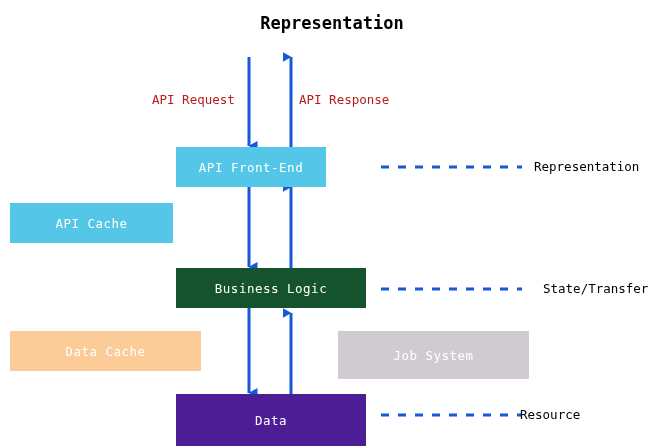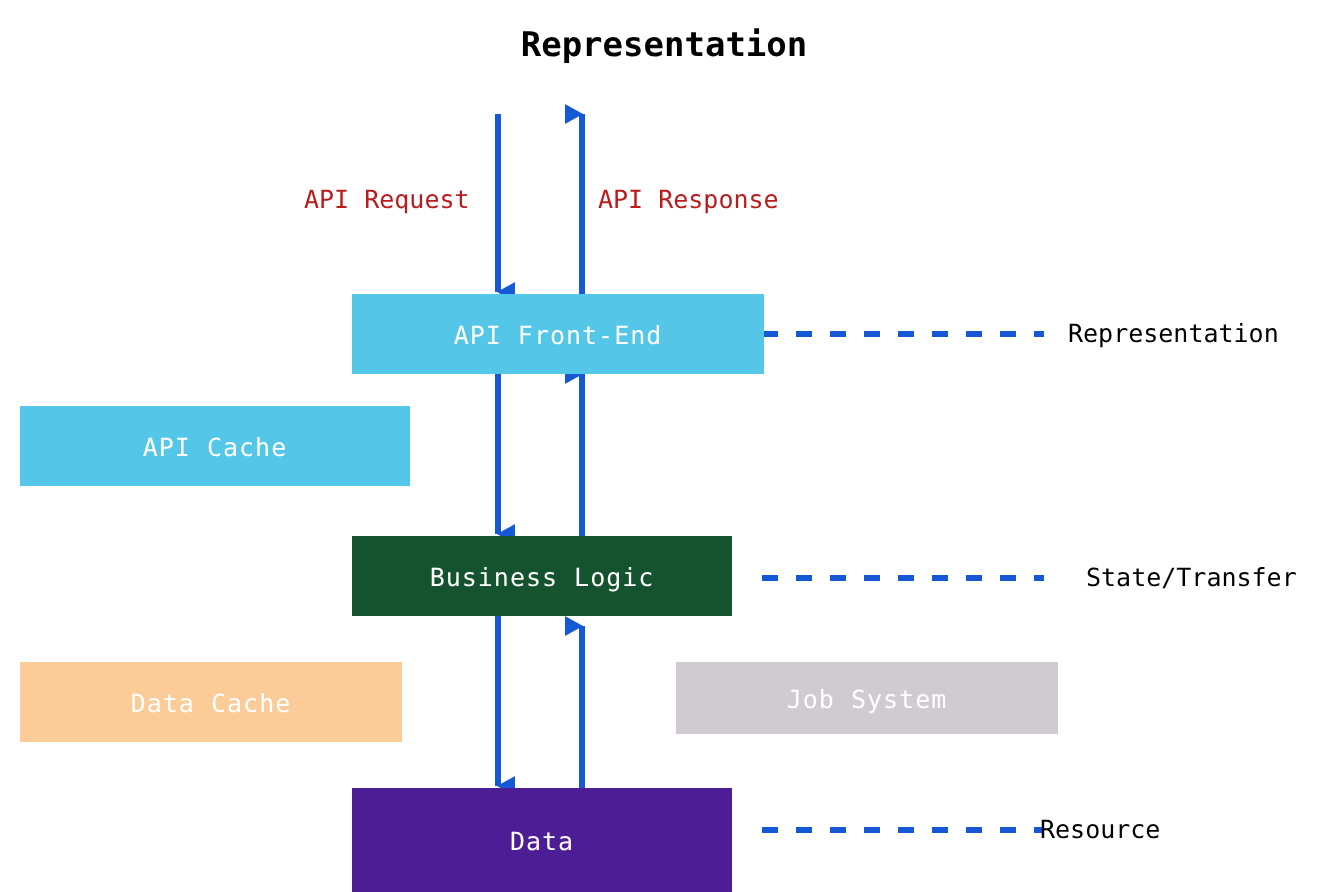--- a/index.html
+++ b/index.html
@@ -28,25 +28,25 @@
     display:flex;
     align-items:center;
     justify-content:center;
     color:#ffffff;
     font-size:12.5px;
     font-family:"DejaVu Sans Mono","Liberation Mono",monospace;
     letter-spacing:0.5px;
     box-sizing:border-box;
   }
 
-  .box-api-frontend{left:176px;top:147px;width:206px;height:40px;background:#54c6e8;}
-  .box-api-cache   {left:10px; top:203px;width:195px;height:40px;background:#54c6e8;}
+  .box-api-frontend{left:176px;top:147px;width:150px;height:40px;background:#54c6e8;}
+  .box-api-cache   {left:10px; top:203px;width:163px;height:40px;background:#54c6e8;}
   .box-business    {left:176px;top:268px;width:190px;height:40px;background:#14532d;}
   .box-data-cache  {left:10px; top:331px;width:191px;height:40px;background:#fccc98;}
-  .box-job-system  {left:338px;top:331px;width:191px;height:36px;background:#cfcbd1;}
+  .box-job-system  {left:338px;top:331px;width:191px;height:48px;background:#cfcbd1;}
   .box-data        {left:176px;top:394px;width:190px;height:52px;background:#4c1d95;}
 
   .edge-label{
     position:absolute;
     font-size:12.5px;
     color:#b91c1c;
     font-family:"DejaVu Sans Mono","Liberation Mono",monospace;
     white-space:nowrap;
   }
   .lbl-api-request {left:152px;top:92px;}

